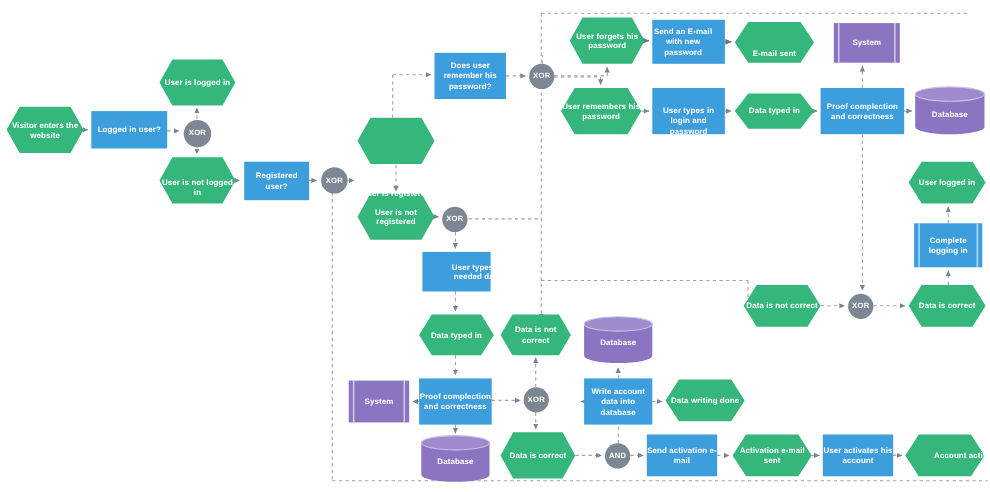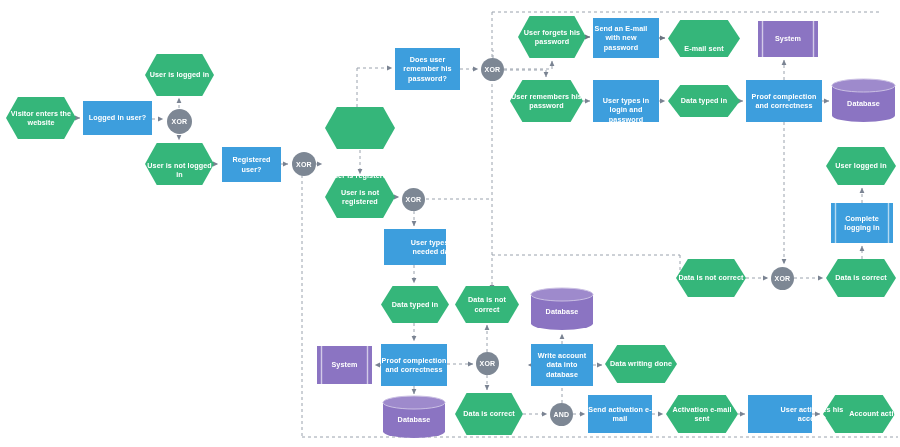--- a/index.html
+++ b/index.html
@@ -269,16 +269,16 @@
       <div class="gwLabel" style="left: 476px; width: 23px; top: 352px; height: 23px;">XOR</div>
       <div class="nodeLabel" style="left: 317px; width: 55px; top: 346px; height: 38px;">System</div>
       <div class="nodeLabel" style="left: 383px; width: 62px; top: 402px; height: 36px;">Database</div>
       <div class="nodeLabel" style="left: 455px; width: 68px; top: 393px; height: 42px;">Data is correct</div>
       <div class="gwLabel" style="left: 550px; width: 23px; top: 403px; height: 23px;">AND</div>
       <div class="nodeLabel" style="left: 531px; width: 62px; top: 294px; height: 36px;">Database</div>
       <div class="nodeLabel" style="left: 531px; width: 62px; top: 344px; height: 42px;">Write account data into database</div>
       <div class="nodeLabel" style="left: 605px; width: 72px; top: 345px; height: 38px;">Data writing done</div>
       <div class="nodeLabel" style="left: 588px; width: 64px; top: 395px; height: 38px;">Send activation e-mail</div>
       <div class="nodeLabel" style="left: 666px; width: 72px; top: 395px; height: 38px;">Activation e-mail sent</div>
-      <div class="nodeLabel" style="left: 748px; width: 64px; top: 395px; height: 38px; padding-left: 32px;">User activates his account</div>
+      <div class="nodeLabel" style="left: 748px; width: 64px; top: 395px; height: 38px;">User activates his account</div>
       <div class="nodeLabel" style="left: 845px; width: 72px; top: 395px; height: 38px;">Account activated</div>
     </div>
 </div>
 
 </body></html>

